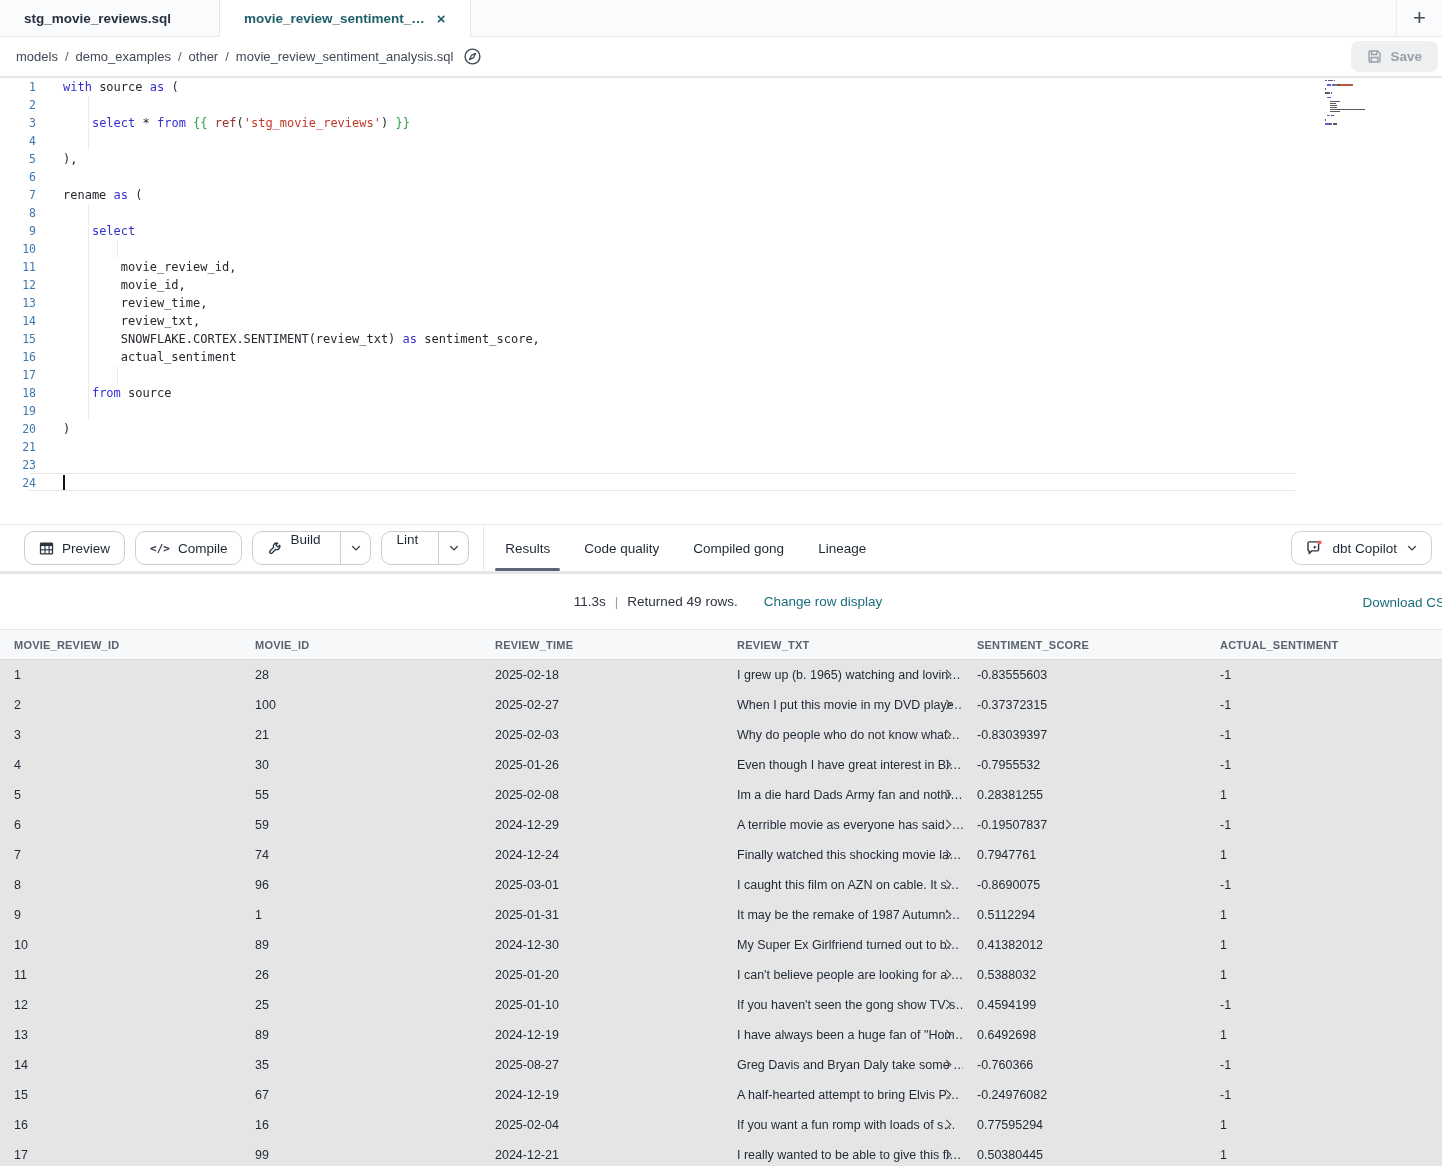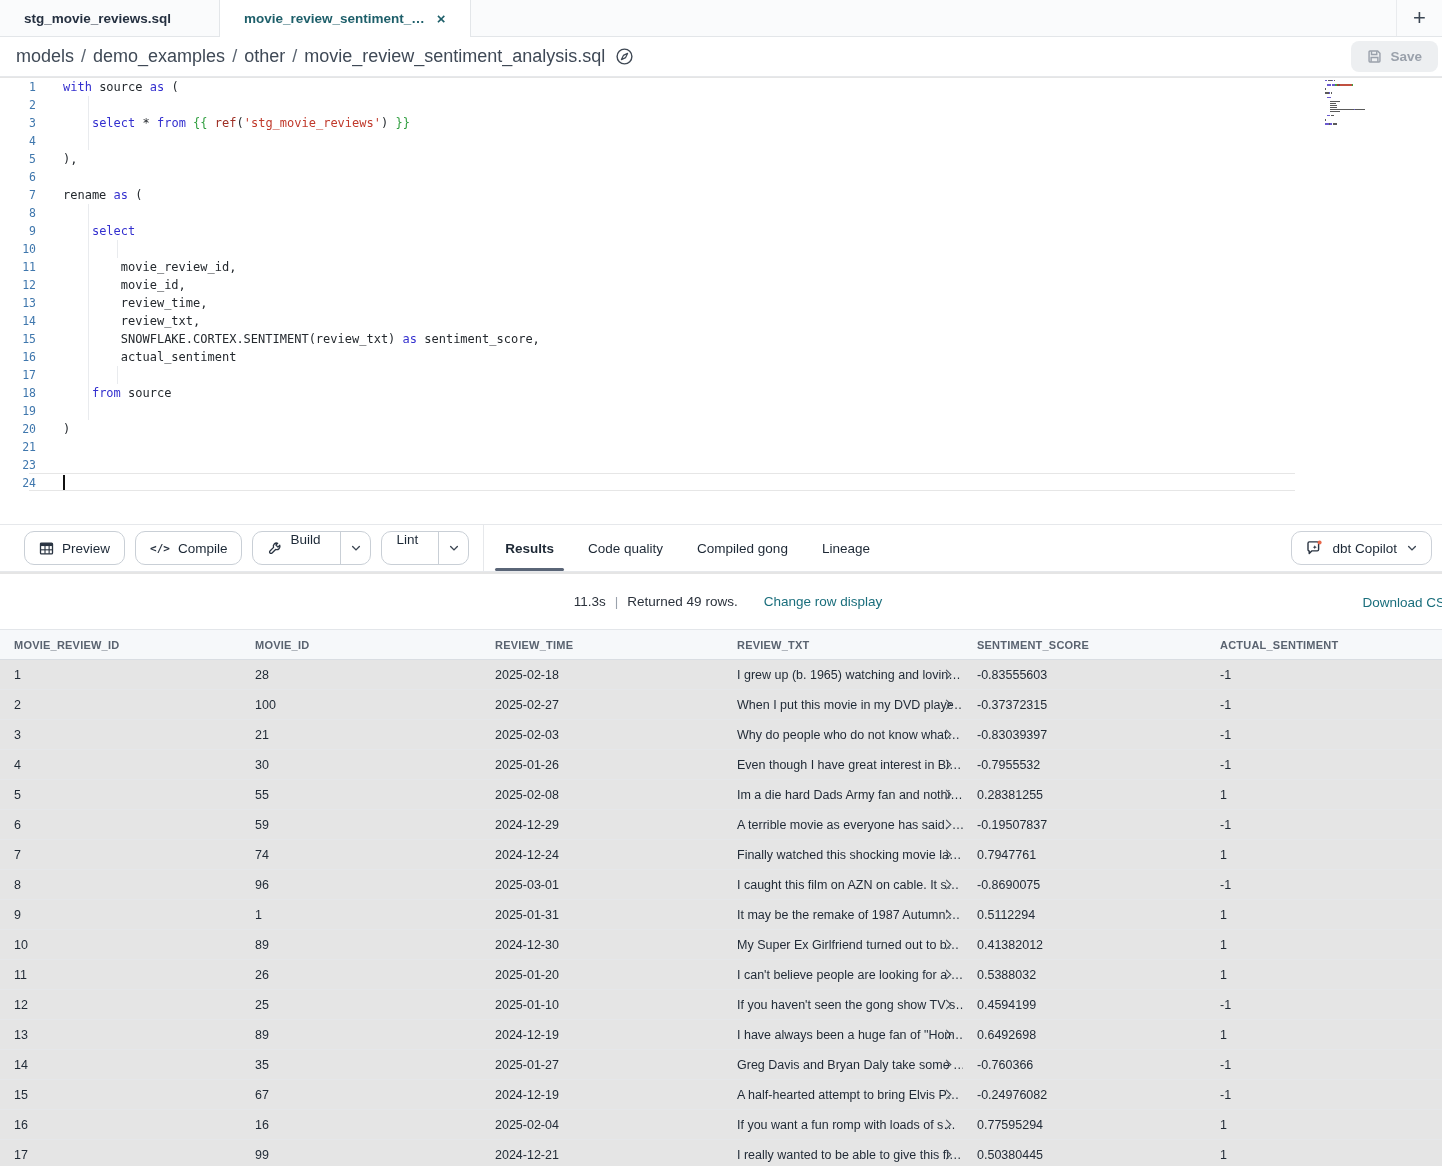--- a/index.html
+++ b/index.html
@@ -15,21 +15,21 @@
          color:#253040; border-right:1px solid #e3e6e9; position:relative; cursor:pointer; min-width:220px; }
   .tab.active { background:#fff; color:#1e5f6a; }
   .tab.active::after { content:''; position:absolute; left:0; right:0; bottom:-1px; height:1px; background:#fff; }
   .closex { margin-left:12px; font-size:15px; color:#1e5f6a; line-height:1; }
   .newtab { margin-left:auto; width:46px; display:flex; align-items:center; justify-content:center;
             font-size:22px; font-weight:400; color:#3c4754; border-left:1px solid #e9ebee; cursor:pointer; }
 
   
   .crumbbar { position:absolute; top:37px; left:0; right:0; height:40px; background:#fff;
               border-bottom:1px solid #e6e8eb; display:flex; align-items:center; padding:0 4px 0 16px; }
-  .crumbs { display:flex; align-items:center; gap:7px; font-size:18px; color:#3f4956; }
+  .crumbs { display:flex; align-items:center; gap:7px; font-size:13px; color:#3f4956; }
   .bitem { cursor:pointer; }
   .bsep { color:#5a6470; }
   .compass { margin-left:10px; display:flex; align-items:center; cursor:pointer; }
   .savebtn { margin-left:auto; height:31px; display:flex; align-items:center; gap:8px; padding:13px 16px;
              background:#edeff1; border:none; border-radius:8px; font-family:inherit;
              font-size:13.5px; font-weight:600; color:#9aa1ab; }
 
   
   .editor { position:absolute; top:78px; left:0; right:0; height:446px; background:#fff;
             font-family:"DejaVu Sans Mono", monospace; font-size:12px; }
@@ -54,21 +54,21 @@
   .btn { height:34px; border:1px solid #c9cfd6; border-radius:10px; background:#fff; cursor:pointer;
          display:flex; align-items:center; gap:8px; padding:0 14px; margin-right:10px;
          font-family:inherit; font-size:13.5px; font-weight:500; color:#1c2836; }
   .split { display:flex; align-items:stretch; padding:0; }
   .split .mainpart { display:flex; gap:8px; padding:0 12px 0 14px; }
   .split .caretpart { width:30px; border-left:1px solid #c9cfd6; display:flex; align-items:center; justify-content:center; }
   .codeglyph { font-family:"DejaVu Sans Mono", monospace; font-size:11px; font-weight:700; color:#2a3442; }
   .rtabs { display:flex; align-items:stretch; height:100%; border-left:1px solid #e6e8eb; margin-left:4px; padding-left:4px; }
   .rtab { display:flex; align-items:center; padding:0 17px; font-size:13.5px; font-weight:500;
           color:#1d2835; position:relative; cursor:pointer; }
-  .rtab.active { font-weight:700; }
+  .rtab.active { font-weight:400; }
   .rtab.active::after { content:''; position:absolute; left:7px; right:7px; bottom:0; height:3px;
                         background:#5a6577; border-radius:2px; }
   .copilot { margin-left:auto; margin-right:10px; height:34px; border:1px solid #ccd1d8; border-radius:10px;
              background:#fff; display:flex; align-items:center; gap:9px; padding:0 13px; cursor:pointer;
              font-family:inherit; font-size:13.5px; font-weight:500; color:#1c2836; }
 
   
   .meta { position:absolute; top:574px; left:0; right:0; height:55px; background:#fff;
           display:flex; align-items:center; padding-left:14px; font-size:13.5px; color:#2b323c;justify-content:center; }
   .msep { color:#9aa2ac; margin:0 9px; }
@@ -451,21 +451,21 @@
           <div class="gcell"><span>13</span></div>
           <div class="gcell"><span>89</span></div>
           <div class="gcell"><span>2024-12-19</span></div>
           <div class="gcell rev"><span>I have always been a huge fan of "Hom…</span><span class="exp"></span></div>
           <div class="gcell"><span>0.6492698</span></div>
           <div class="gcell"><span>1</span></div>
         </div>
         <div class="grow">
           <div class="gcell"><span>14</span></div>
           <div class="gcell"><span>35</span></div>
-          <div class="gcell"><span>2025-01-27</span></div>
+          <div class="gcell"><span>2025-08-27</span></div>
           <div class="gcell rev"><span>Greg Davis and Bryan Daly take some …</span><span class="exp"></span></div>
           <div class="gcell"><span>-0.760366</span></div>
           <div class="gcell"><span>-1</span></div>
         </div>
         <div class="grow">
           <div class="gcell"><span>15</span></div>
           <div class="gcell"><span>67</span></div>
           <div class="gcell"><span>2024-12-19</span></div>
           <div class="gcell rev"><span>A half-hearted attempt to bring Elvis P…</span><span class="exp"></span></div>
           <div class="gcell"><span>-0.24976082</span></div>

